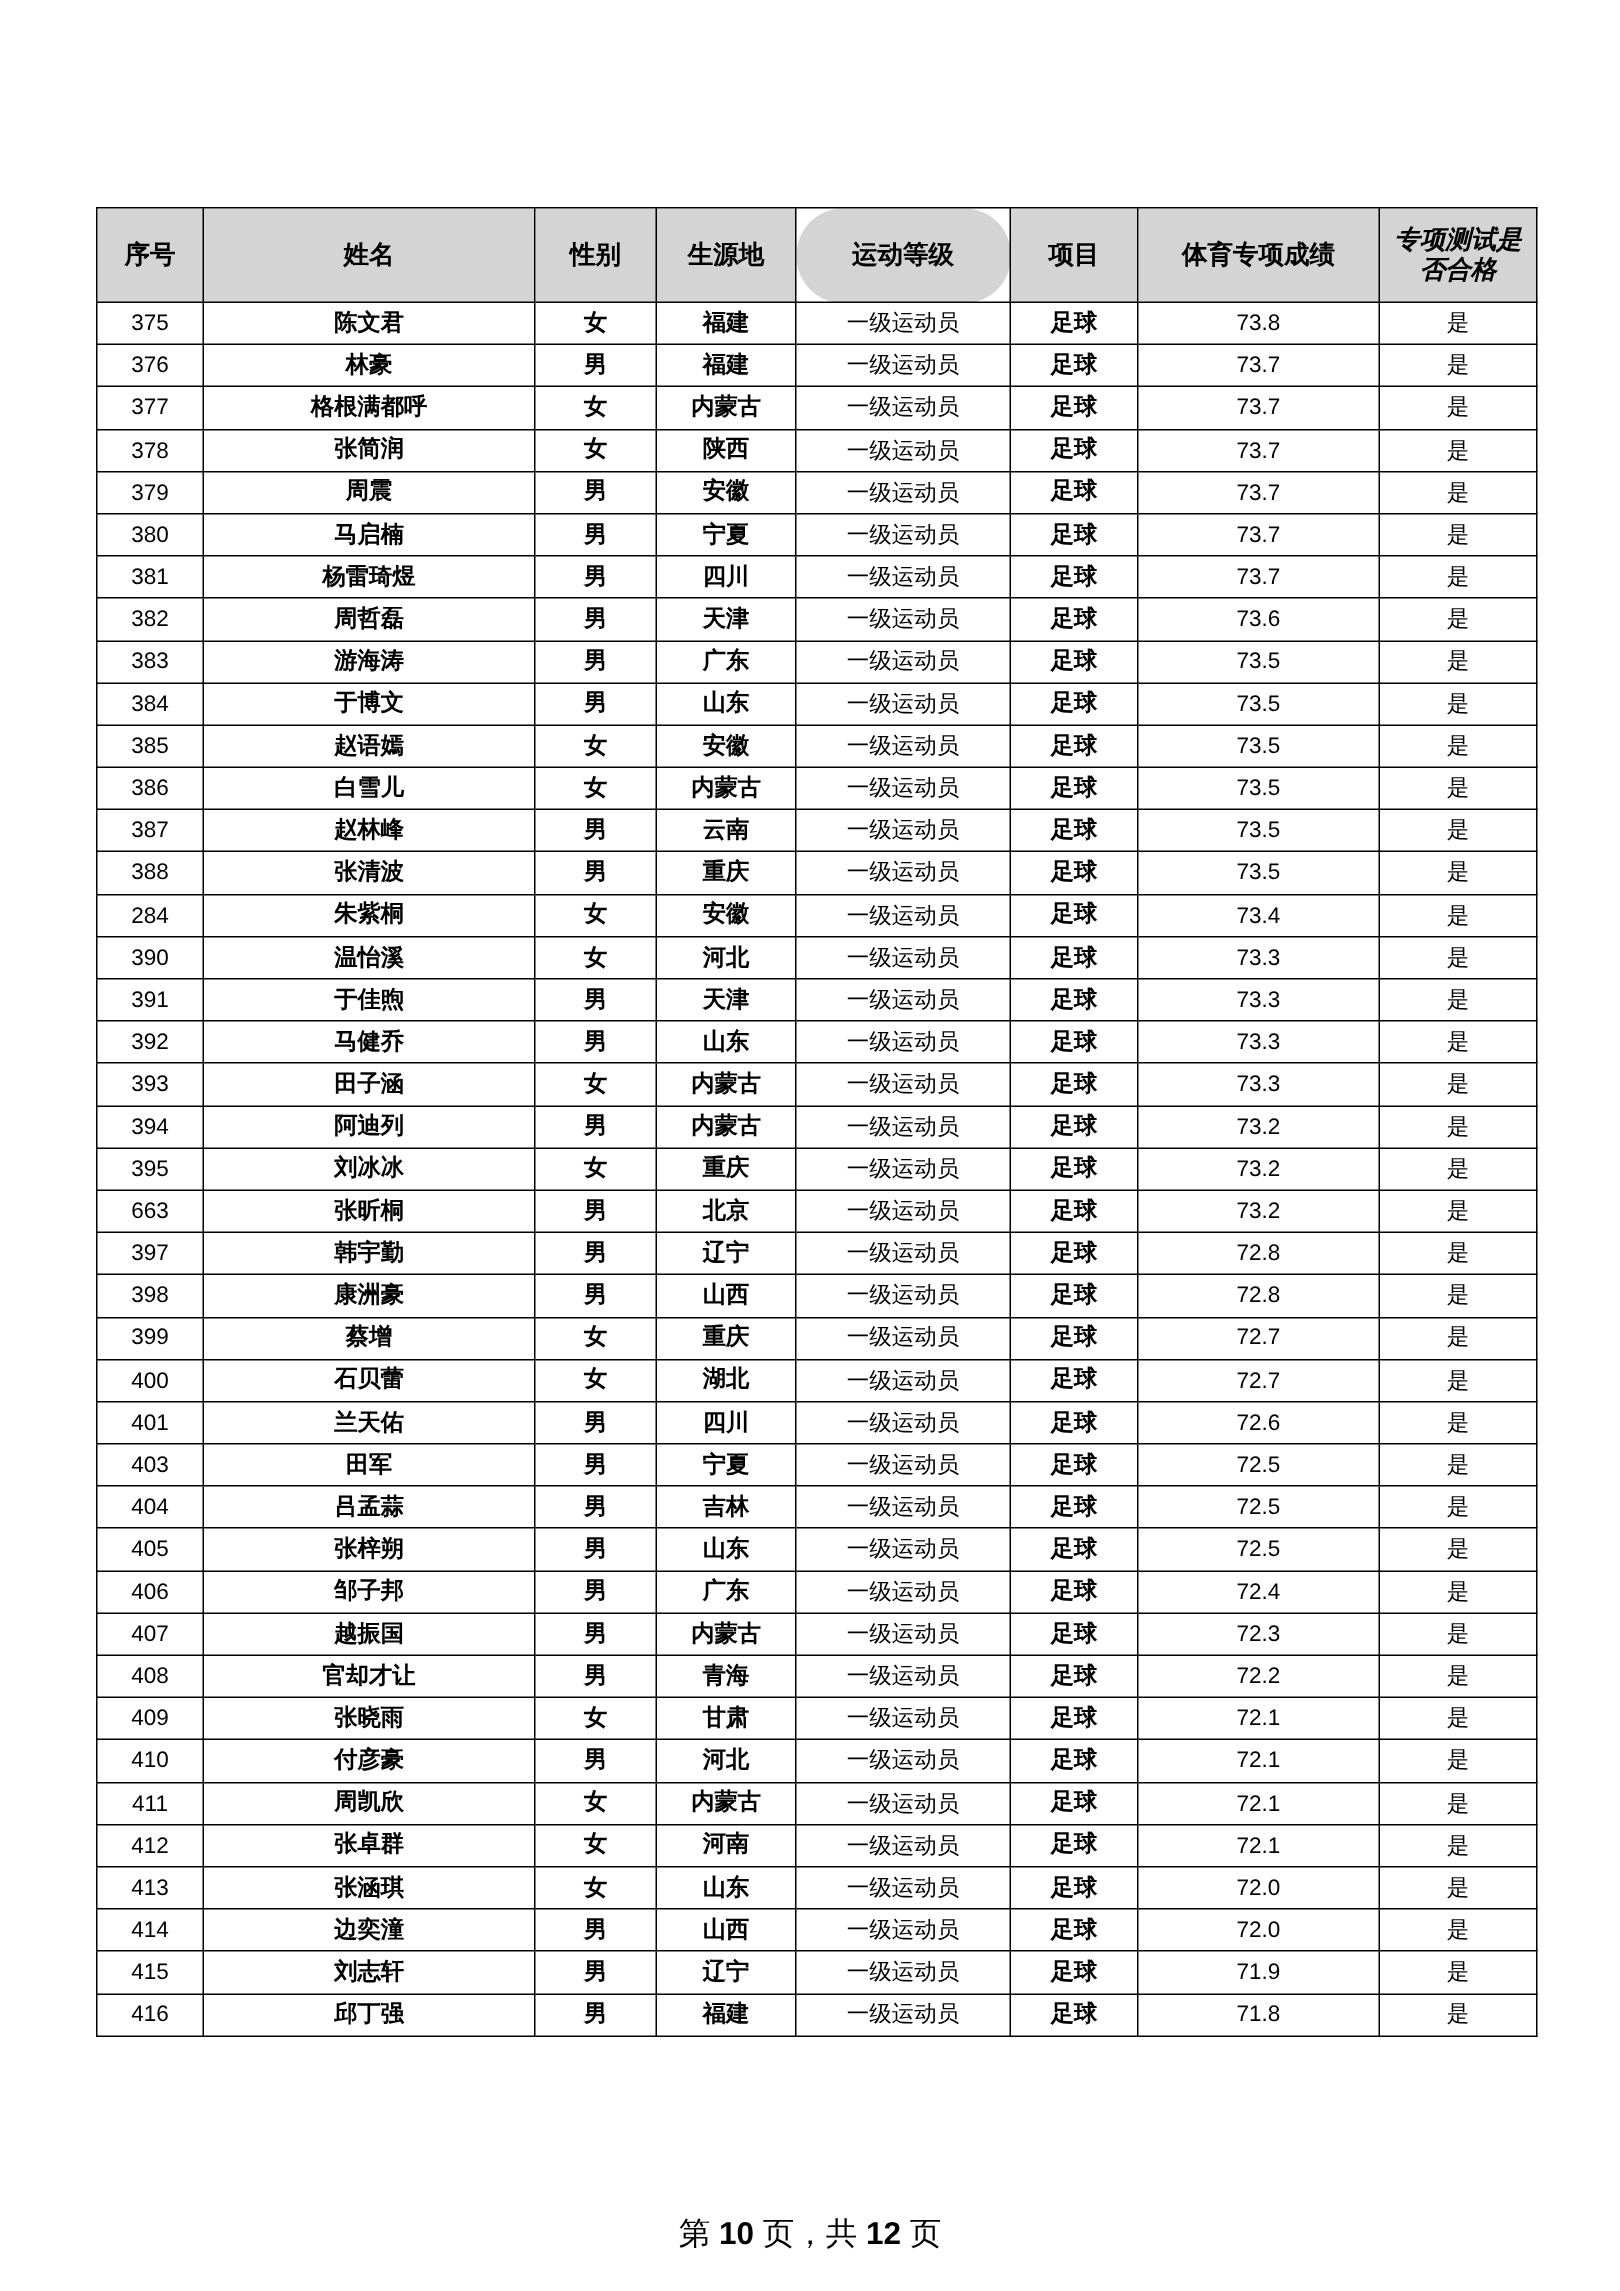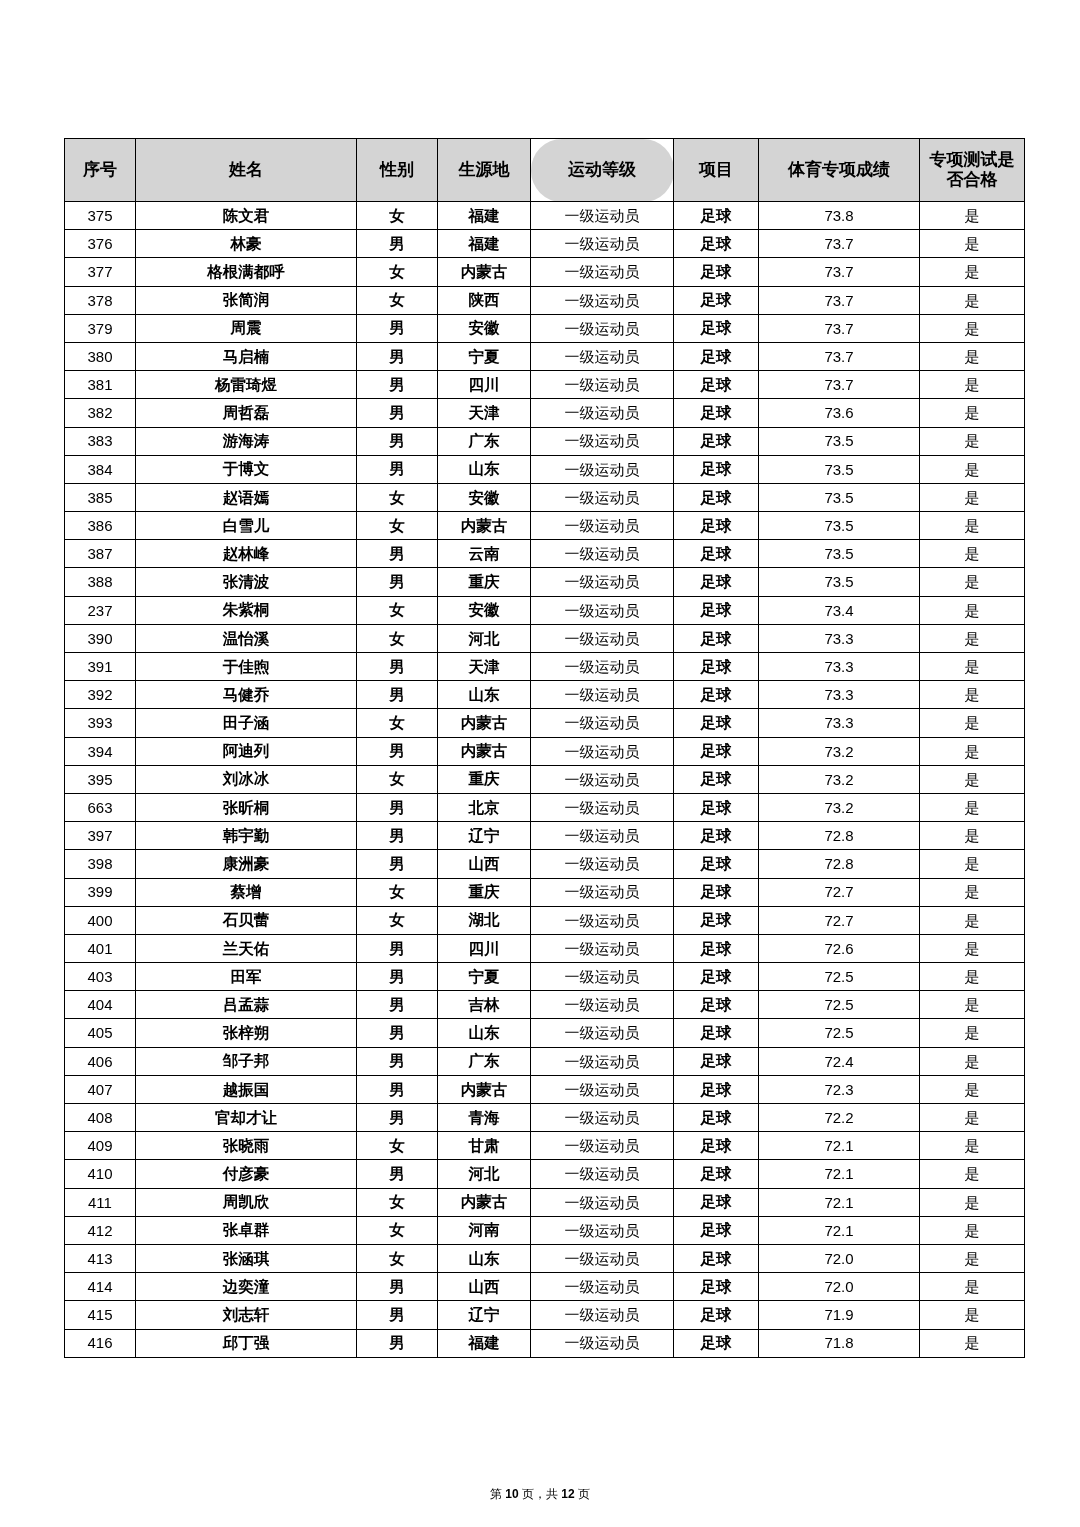--- a/index.html
+++ b/index.html
@@ -49,20 +49,21 @@
   thead th.h-origin { width: 92px; }
   thead th.h-level { width: 142px; border-radius: 31px; }
   thead th.h-event { width: 84px; }
   thead th.h-score { width: 160px; }
   thead th.h-pass { width: 104px; }
   thead th.h-pass .hdr-wrap {
     display: block;
     white-space: normal;
     line-height: 1.2;
     padding: 0 4px;
+    font-style: italic;
   }
   table.roster tbody td {
     font-size: 15.5px;
     font-weight: bold;
   }
   table.roster tbody td.c-seq,
   table.roster tbody td.c-score {
     font-weight: normal;
     font-size: 15px;
   }
@@ -70,21 +71,21 @@
   table.roster tbody td.c-pass {
     font-weight: normal;
     font-size: 15px;
   }
   .footer {
     position: absolute;
     left: 0;
     right: 0;
     bottom: 24px;
     text-align: center;
-    font-size: 12px;
+    font-size: 21px;
     color: #000000;
   }
   .footer .pagenum { font-weight: bold; }
 </style>
 </head>
 <body>
 
 <div class="page">
 
   <table class="roster">
@@ -237,21 +238,21 @@
           <td class="c-seq">388</td>
           <td class="c-name">张清波</td>
           <td class="c-gender">男</td>
           <td class="c-origin">重庆</td>
           <td class="c-level">一级运动员</td>
           <td class="c-event">足球</td>
           <td class="c-score">73.5</td>
           <td class="c-pass">是</td>
         </tr>
         <tr>
-          <td class="c-seq">237</td>
+          <td class="c-seq">284</td>
           <td class="c-name">朱紫桐</td>
           <td class="c-gender">女</td>
           <td class="c-origin">安徽</td>
           <td class="c-level">一级运动员</td>
           <td class="c-event">足球</td>
           <td class="c-score">73.4</td>
           <td class="c-pass">是</td>
         </tr>
         <tr>
           <td class="c-seq">390</td>

